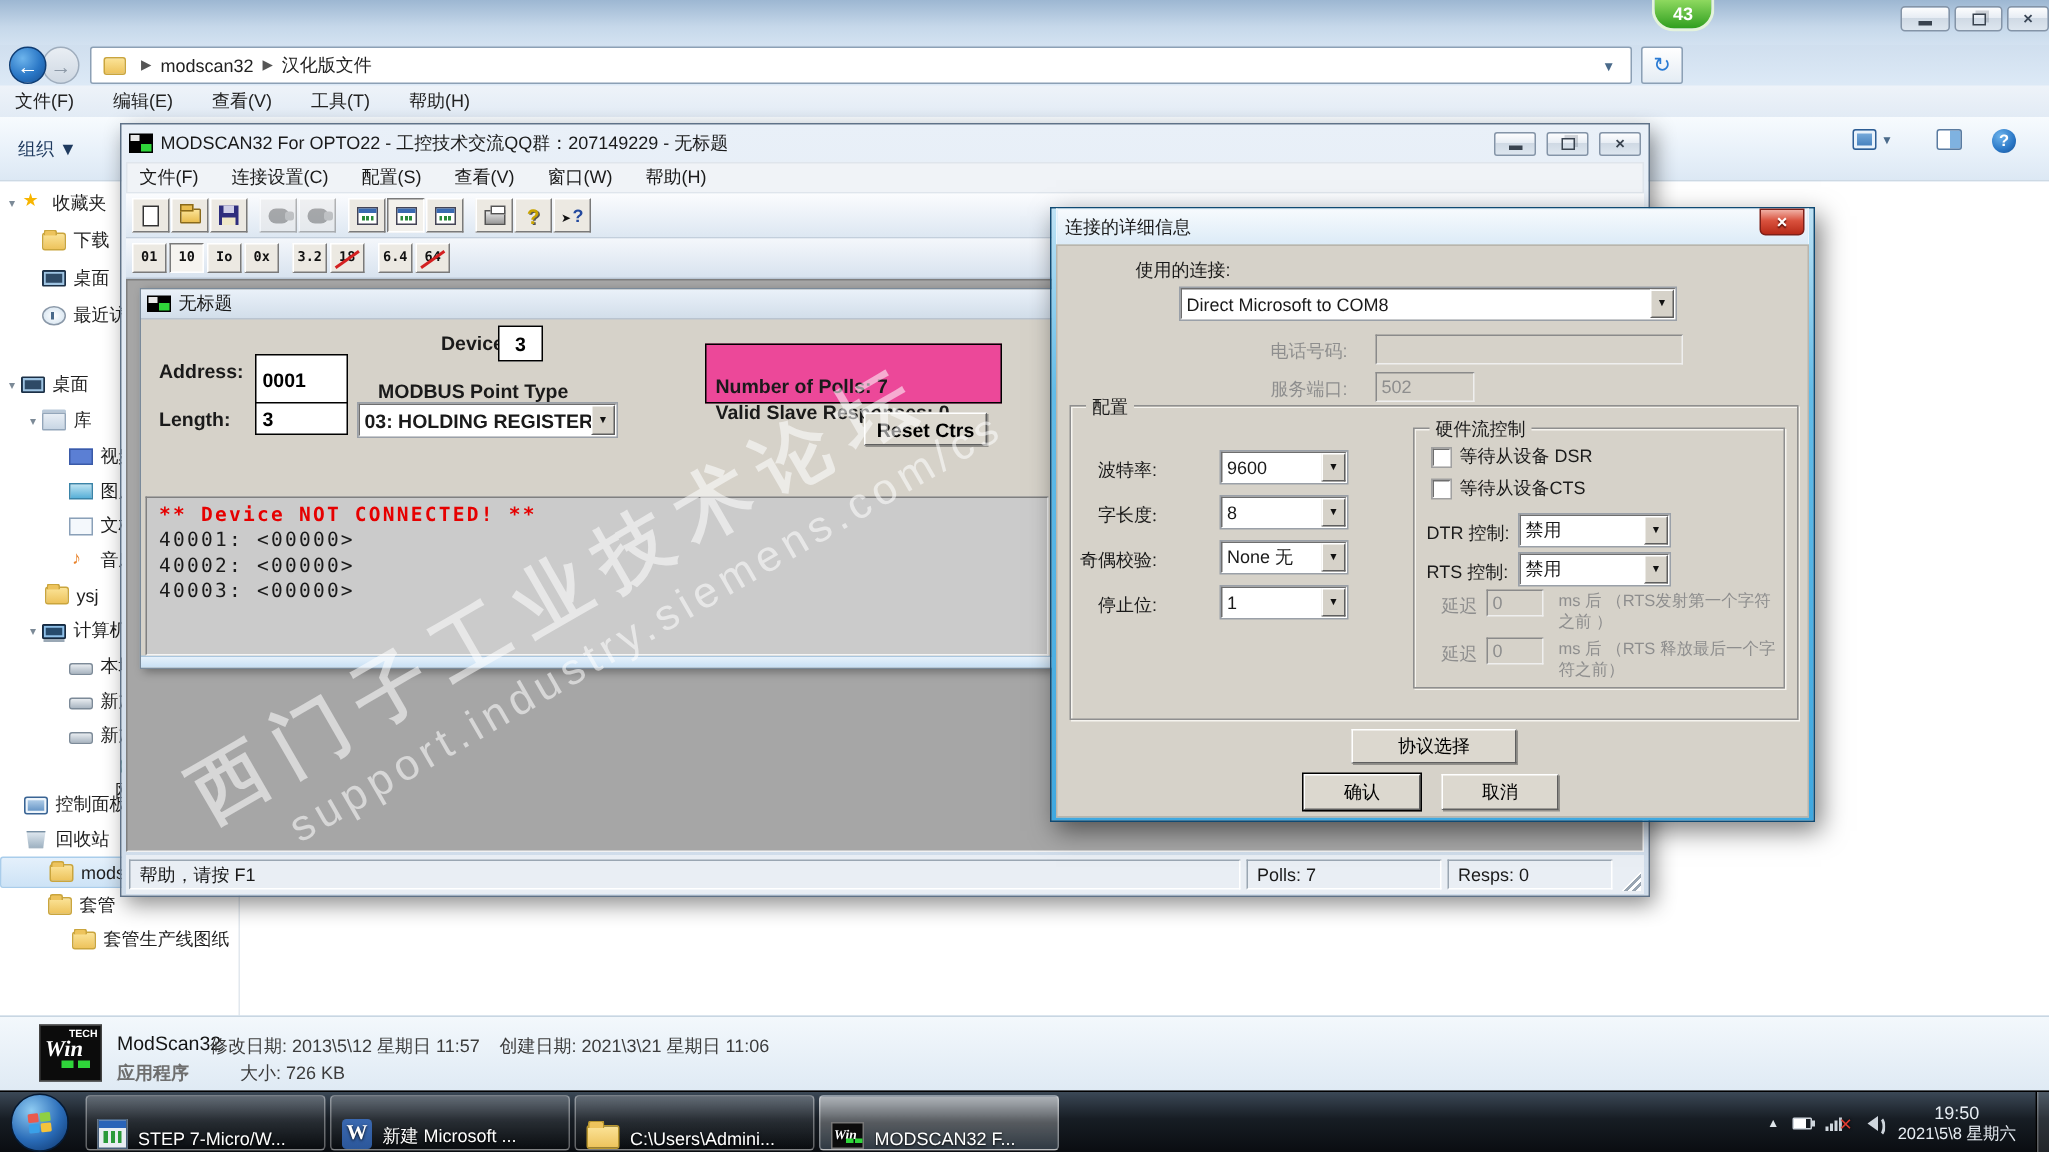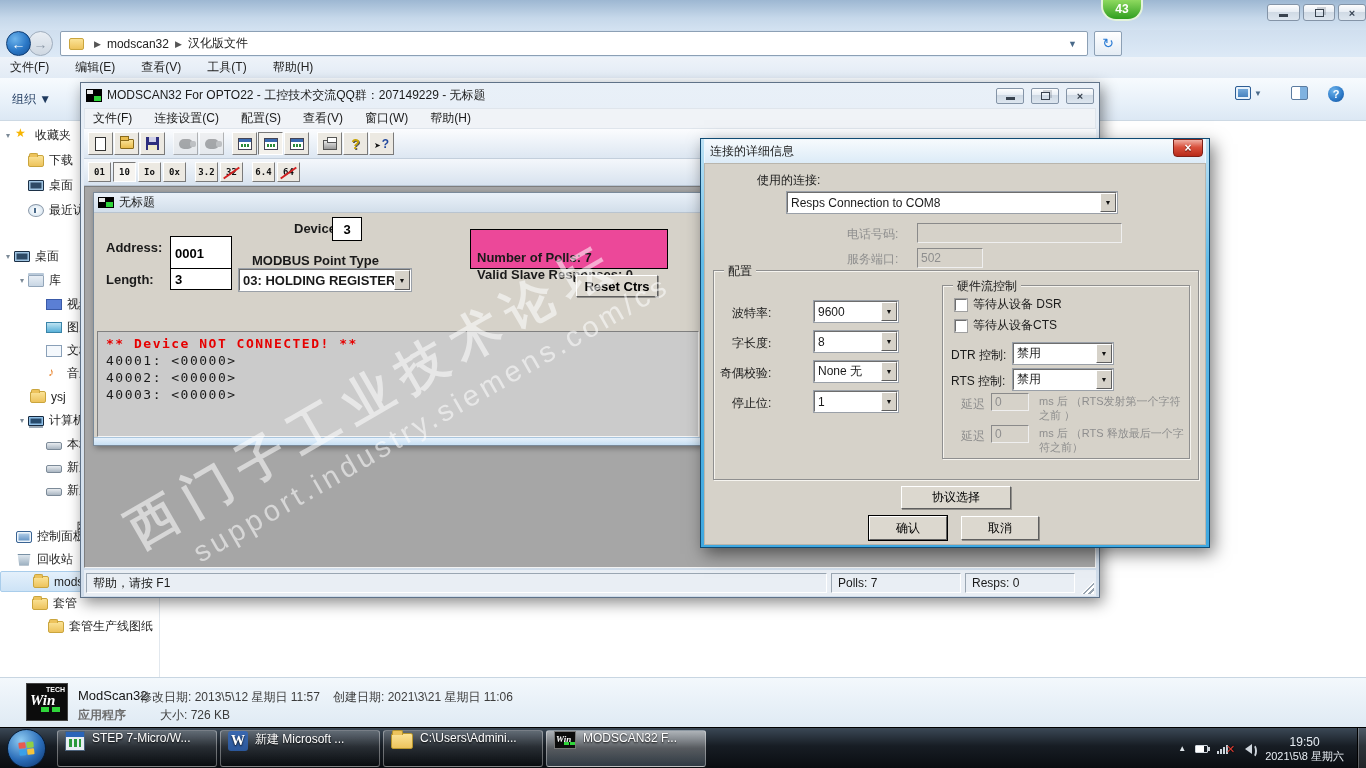--- a/index.html
+++ b/index.html
@@ -135,21 +135,21 @@
   #dlg-body{position:relative;height:382px;background:#d6d2c9;border:1px solid #b9b5ac;}
   
   #wm{position:absolute;left:115px;top:505px;transform:rotate(-30deg);transform-origin:0 0;z-index:45;color:rgba(255,255,255,.55);pointer-events:none;white-space:nowrap;}
   #wm .l1{font-size:50px;letter-spacing:12px;font-weight:bold;}
   #wm .l2{font-size:29px;letter-spacing:4px;margin-left:45px;}
   
   #taskbar{position:absolute;left:0;top:727px;width:1366px;height:41px;background:linear-gradient(#3b4856,#171d24 45%,#0a0d11);border-top:1px solid #000;z-index:60;}
   #orb{position:absolute;left:7px;top:1px;width:39px;height:39px;border-radius:50%;background:radial-gradient(circle at 35% 28%,#8ecbf2,#2a6cb8 55%,#0b2f63);border:1px solid #061a33;display:flex;align-items:center;justify-content:center;}
   .flag{width:16px;height:14px;display:grid;grid-template-columns:7px 7px;grid-template-rows:6px 6px;gap:1px;transform:rotate(-6deg);}
   .flag i{border-radius:1px;display:block;}
-  .tb-btn{position:absolute;top:2px;width:160px;height:37px;border:1px solid rgba(255,255,255,.35);border-radius:3px;background:linear-gradient(rgba(255,255,255,.22),rgba(255,255,255,.07) 50%,rgba(0,0,0,.12));display:flex;align-items:flex-start;gap:7px;padding:0 7px;color:#fff;text-shadow:0 1px 2px #000;}
+  .tb-btn{position:absolute;top:2px;width:160px;height:37px;border:1px solid rgba(255,255,255,.35);border-radius:3px;background:linear-gradient(rgba(255,255,255,.22),rgba(255,255,255,.07) 50%,rgba(0,0,0,.12));display:flex;align-items:flex-end;gap:7px;padding:0 7px;color:#fff;text-shadow:0 1px 2px #000;}
   .tb-btn.active{background:linear-gradient(rgba(255,255,255,.6),rgba(255,255,255,.28) 50%,rgba(160,190,215,.25));}
   .tb-label{white-space:nowrap;overflow:hidden;}
   .ti-step7{width:20px;height:20px;background:#e8edf2;border:1px solid #49607a;position:relative;}
   .ti-step7::before{content:"";position:absolute;left:0;top:0;right:0;height:5px;background:#2a64b8;}
   .ti-step7::after{content:"";position:absolute;left:3px;bottom:3px;width:12px;height:8px;background:repeating-linear-gradient(90deg,#2a9a3a 0 3px,#e8edf2 3px 5px);}
   .ti-word{width:20px;height:20px;background:linear-gradient(#3a68b0,#2b579a);border-radius:3px;color:#fff;font-weight:bold;font-family:"Liberation Serif",serif;font-size:14px;text-align:center;line-height:20px;}
   .ti-folder{width:22px;height:16px;background:linear-gradient(#fbe397,#edc35c);border:1px solid #b8962e;border-radius:2px;position:relative;margin-top:2px;}
   .ti-folder::before{content:"";position:absolute;left:0;top:-4px;width:9px;height:4px;background:#edc35c;border:1px solid #b8962e;border-bottom:none;border-radius:2px 2px 0 0;}
   .ti-wt{width:22px;height:18px;background:#0c0c0c;border:1px solid #777;position:relative;}
   .ti-wt .w{position:absolute;left:1px;top:2px;color:#fff;font-family:"Liberation Serif",serif;font-style:italic;font-weight:bold;font-size:9px;}
@@ -383,21 +383,21 @@
         <span class="ic-arrowq">?</span>
       </span>
   </div>
   <div id="ms-tb2">
     <span class="fbtn">01</span>
     <span class="fbtn pressed">10</span>
     <span class="fbtn">Io</span>
     <span class="fbtn">0x</span>
     <span class="tsep"></span>
     <span class="fbtn">3.2</span>
-    <span class="fbtn crossed">32</span>
+    <span class="fbtn crossed">18</span>
     <span class="tsep"></span>
     <span class="fbtn">6.4</span>
     <span class="fbtn crossed">64</span>
   </div>
 
   <div id="ms-client">
     <div id="doc">
       <div id="doc-title">
         <span class="ms-ico" style="width:14px;height:11px;"></span>
         <span>无标题</span>
@@ -439,21 +439,21 @@
 </div>
 
 <div id="dlg">
   <div id="dlg-title">
     <span>连接的详细信息</span>
   </div>
   <div id="dlg-close">×</div>
   <div id="dlg-body">
     <span class="abs" style="left:52px;top:8px;">使用的连接:</span>
     <span class="combo abs" style="left:82px;top:28px;width:330px;height:21px;">
-      <span class="cv">Resps Connection to COM8</span>
+      <span class="cv">Direct Microsoft to COM8</span>
       <span class="ca">▼</span>
     </span>
     <span class="abs dis" style="left:142px;top:62px;">电话号码:</span>
     <input class="abs dis-input" style="left: 212px; top: 59px; width: 205px; height: 20px;" readonly="" value="">
     <span class="abs dis" style="left:142px;top:87px;">服务端口:</span>
     <input class="abs dis-input" style="left: 212px; top: 84px; width: 66px; height: 20px;" readonly="" value="502">
 
     <div class="gbox" style="left:8px;top:106px;width:486px;height:210px;">
       <span class="glab">配置</span>
       <span class="abs" style="left:18px;top:34px;">波特率:</span>

